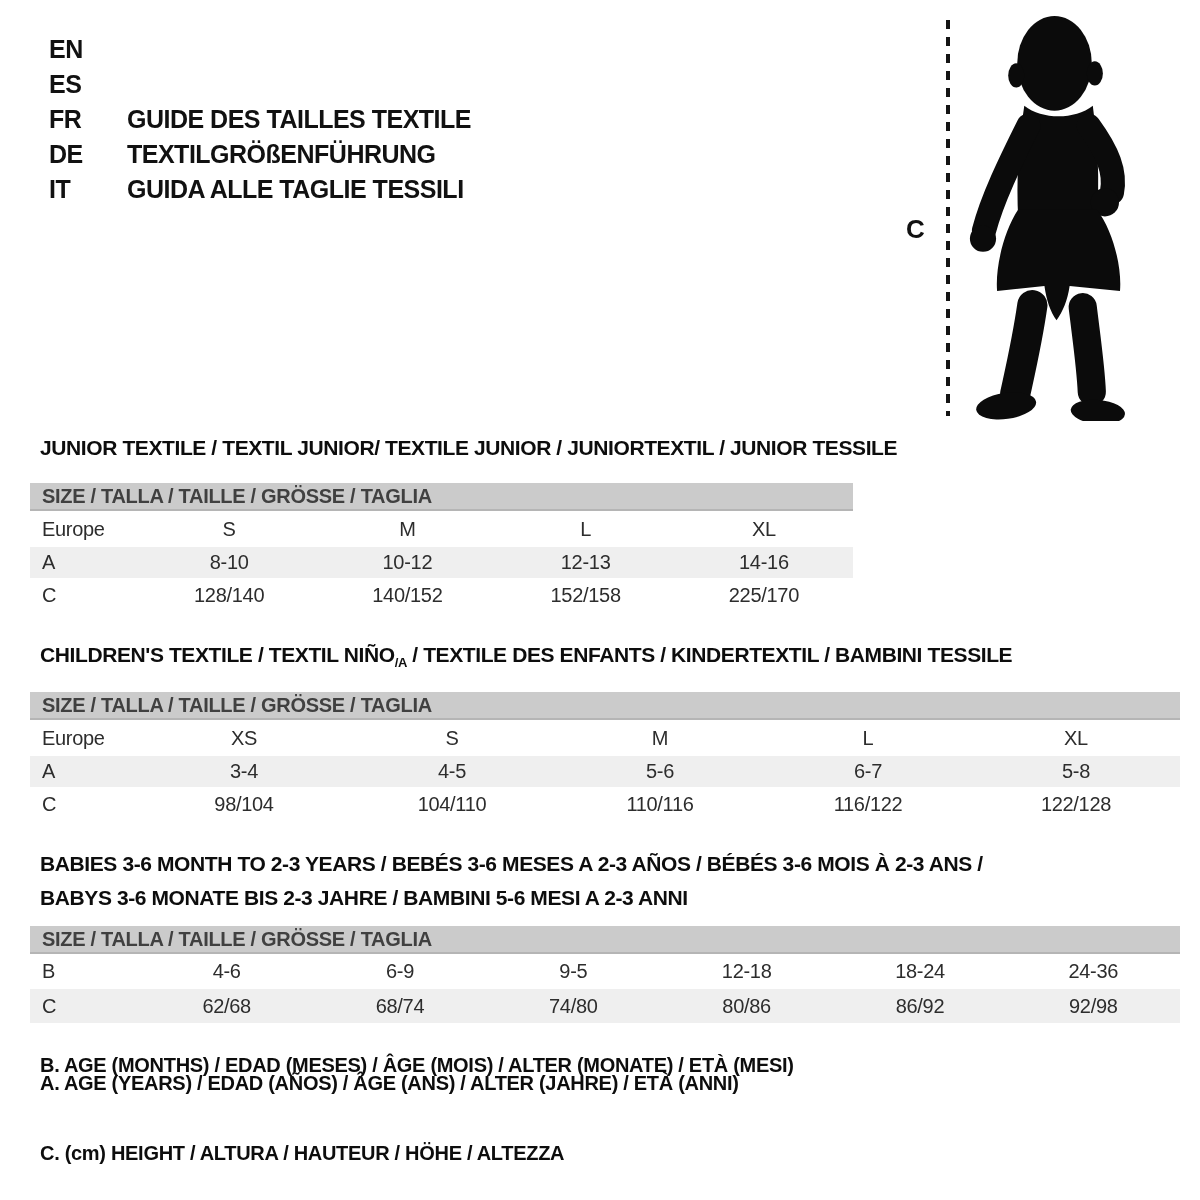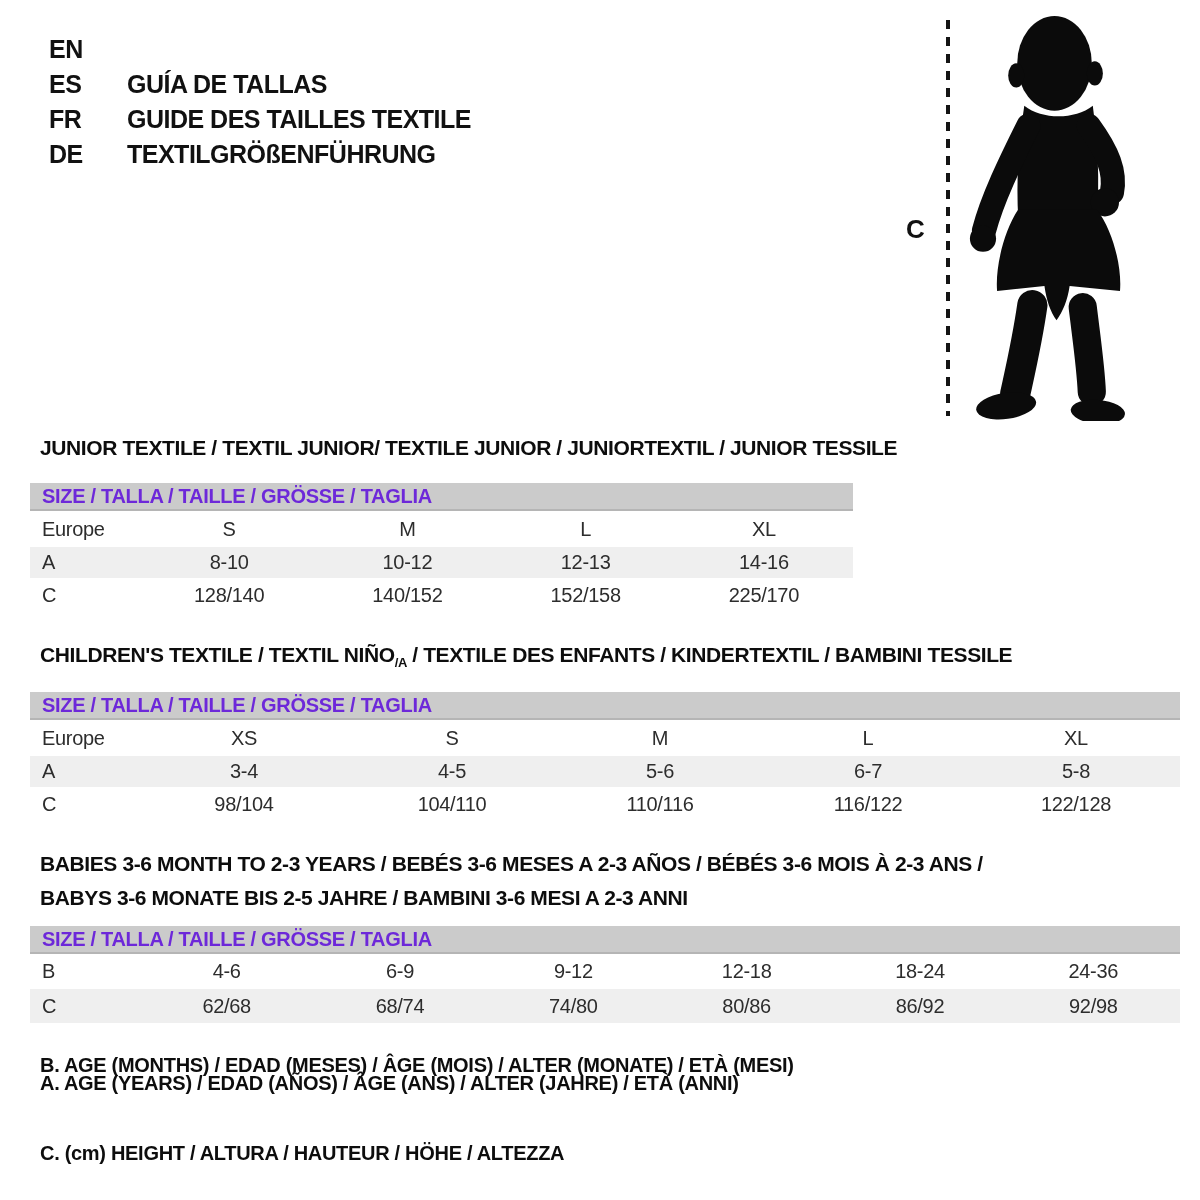--- a/index.html
+++ b/index.html
@@ -23,21 +23,21 @@
     letter-spacing:-0.4px;white-space:nowrap;color:#0d0d0d;}
   .sub{font-size:13px;vertical-align:-5px;font-weight:bold;}
 
   
   .size-table{position:absolute;left:30px;}
   .t1{top:483px;width:823px;}
   .t2{top:692px;width:1150px;}
   .t3{top:926px;width:1150px;}
   .thead{height:28px;background:#cbcbcb;border-bottom:2px solid #b5b5b5;box-sizing:border-box;
     display:flex;align-items:center;padding-left:12px;
-    font-size:20px;font-weight:bold;color:#6d28d9;letter-spacing:-0.3px;}
+    font-size:20px;font-weight:bold;color:#404040;letter-spacing:-0.3px;}
   .trow{display:flex;align-items:center;font-size:20px;font-weight:normal;
     color:#2d2d2d;letter-spacing:-0.3px;}
   .h36{height:36px;} .h31{height:31px;} .h34{height:34px;} .h35{height:35px;}
   .alt{background:#efefef;}
   .tlabel{width:110px;padding-left:12px;box-sizing:border-box;}
   .tcell{flex:1;text-align:center;}
 
   
   .legend-line{position:absolute;left:40px;font-size:20px;font-weight:bold;
     letter-spacing:-0.3px;white-space:nowrap;color:#0d0d0d;}
@@ -46,29 +46,32 @@
 <body>
 
 <div id="page">
 
   <div class="langs">
     <div class="lang-row">
       <span class="lang-code">EN</span>
     </div>
     <div class="lang-row">
       <span class="lang-code">ES</span>
-      <span class="lang-label">GUÍA DE TALLAS</span>
     </div>
     <div class="lang-row">
       <span class="lang-code">FR</span>
       <span class="lang-label">GUIDE DES TAILLES TEXTILE</span>
     </div>
     <div class="lang-row">
       <span class="lang-code">DE</span>
       <span class="lang-label">TEXTILGRÖßENFÜHRUNG</span>
+    </div>
+    <div class="lang-row">
+      <span class="lang-code">IT</span>
+      <span class="lang-label">GUIDA ALLE TAGLIE TESSILI</span>
     </div>
   </div>
 
   <div class="measure-line"></div>
   <div class="measure-label">C</div>
   <svg class="baby" viewBox="0 0 175 405" aria-hidden="true">
     <g fill="#0b0b0b" stroke="none">
       <ellipse cx="90" cy="50" rx="37" ry="47"></ellipse>
       <ellipse cx="52" cy="62" rx="8" ry="12"></ellipse>
       <ellipse cx="130" cy="60" rx="8" ry="12"></ellipse>
@@ -140,30 +143,30 @@
       <span class="tlabel">C</span>
       <span class="tcell">98/104</span>
       <span class="tcell">104/110</span>
       <span class="tcell">110/116</span>
       <span class="tcell">116/122</span>
       <span class="tcell">122/128</span>
     </div>
   </div>
 
   <div class="sec-title" style="top:852px;">BABIES 3-6 MONTH TO 2-3 YEARS / BEBÉS 3-6 MESES A 2-3 AÑOS / BÉBÉS 3-6 MOIS À 2-3 ANS /</div>
-  <div class="sec-title" style="top:886px;">BABYS 3-6 MONATE BIS 2-5 JAHRE / BAMBINI 3-6 MESI A 2-3 ANNI</div>
+  <div class="sec-title" style="top:886px;">BABYS 3-6 MONATE BIS 2-3 JAHRE / BAMBINI 5-6 MESI A 2-3 ANNI</div>
   <div class="size-table t3">
     <div class="thead">
       <span>SIZE / TALLA / TAILLE / GRÖSSE / TAGLIA</span>
     </div>
     <div class="trow h35">
       <span class="tlabel">B</span>
       <span class="tcell">4-6</span>
       <span class="tcell">6-9</span>
-      <span class="tcell">9-12</span>
+      <span class="tcell">9-5</span>
       <span class="tcell">12-18</span>
       <span class="tcell">18-24</span>
       <span class="tcell">24-36</span>
     </div>
     <div class="trow h34 alt">
       <span class="tlabel">C</span>
       <span class="tcell">62/68</span>
       <span class="tcell">68/74</span>
       <span class="tcell">74/80</span>
       <span class="tcell">80/86</span>

